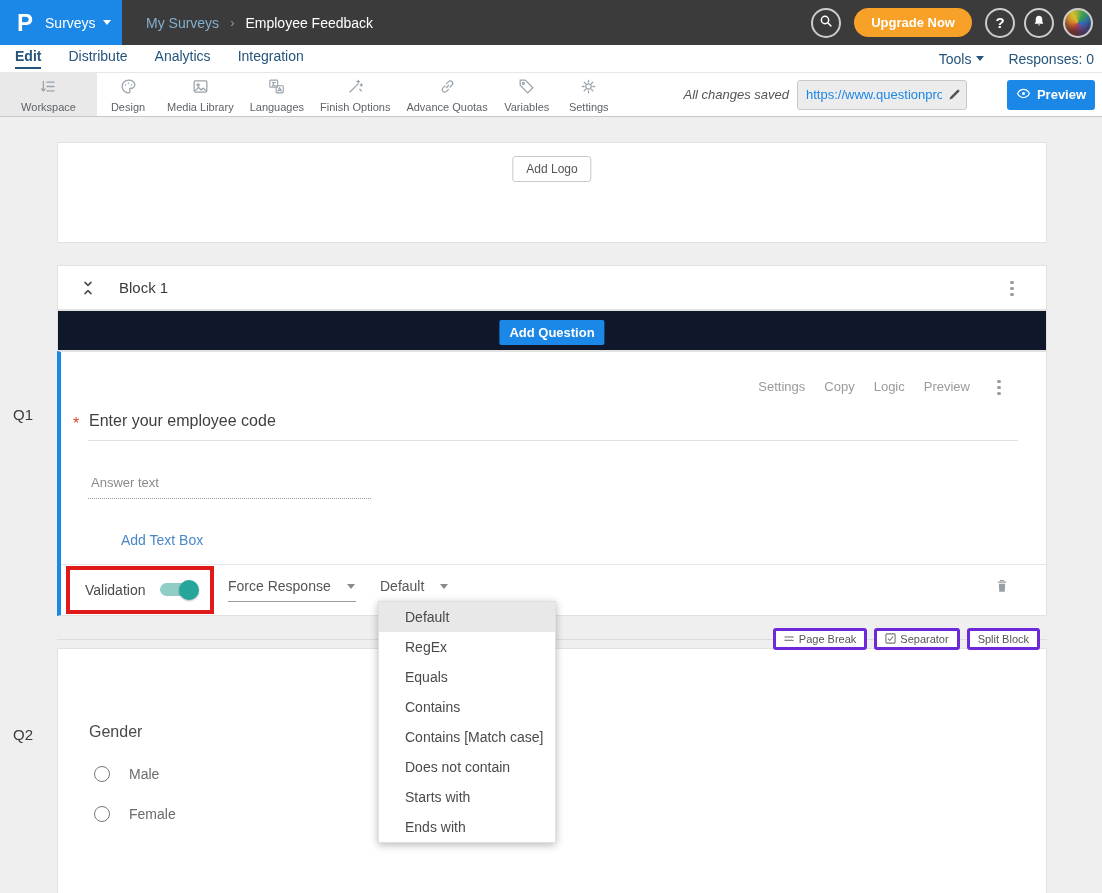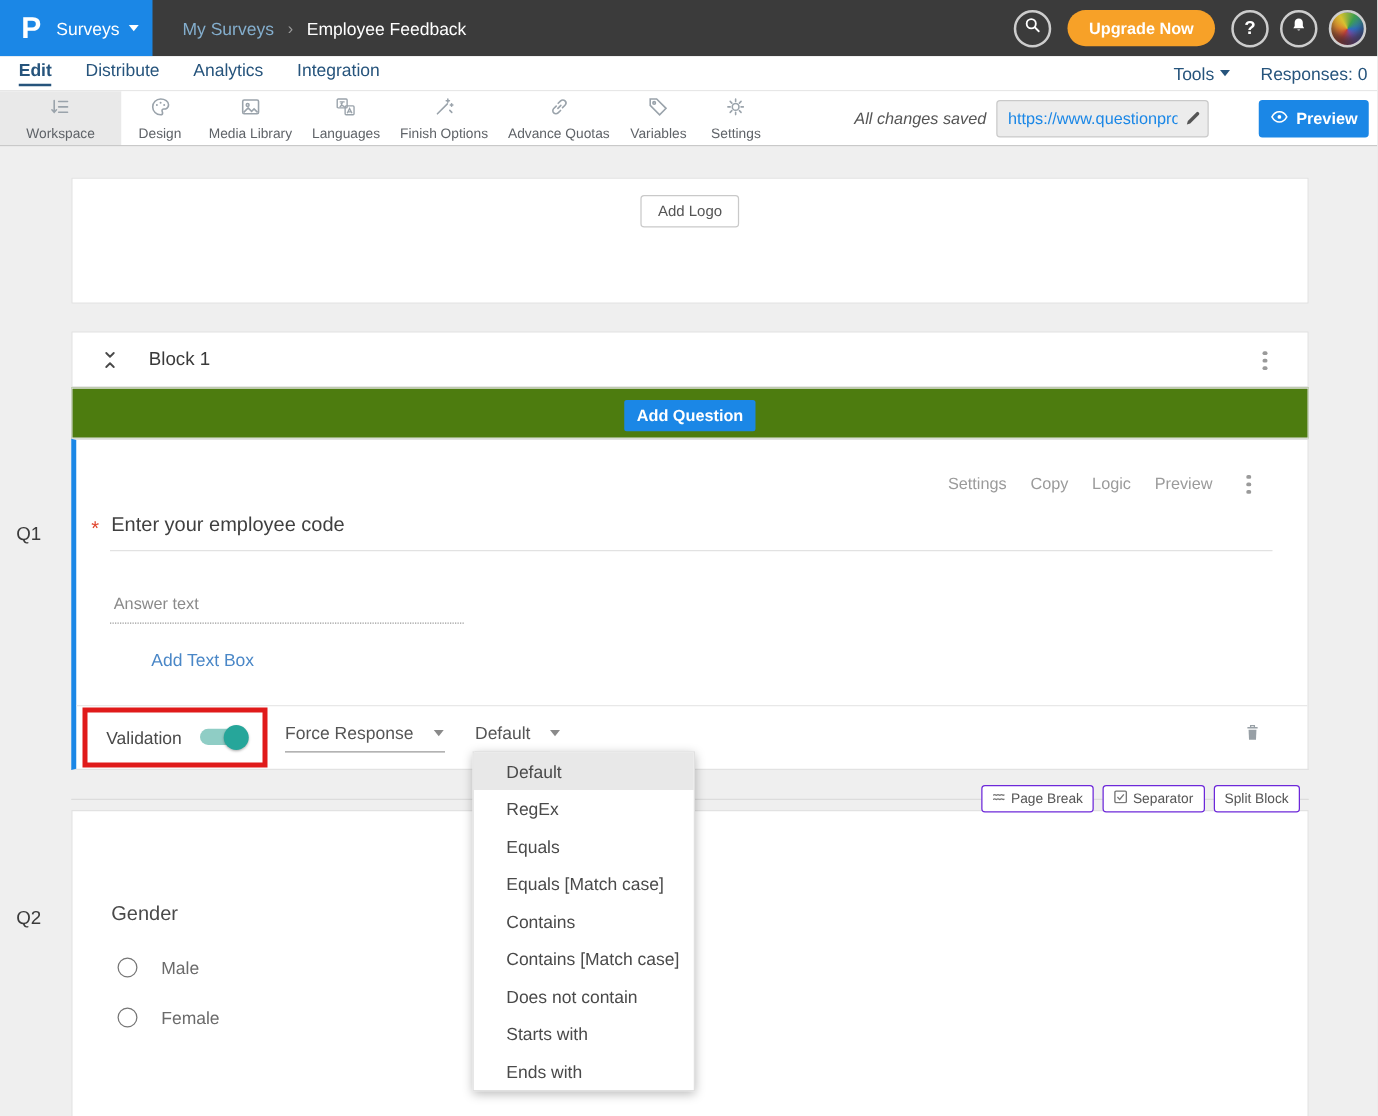--- a/index.html
+++ b/index.html
@@ -71,67 +71,67 @@
   .survey-title { position:absolute; left:31px; top:61px; font-size:24px; color:#4a90d9; cursor:text; }
   
   .block-card { left:57px; top:148px; width:990px; height:45px; display:block; }
   .collapse-icon { position:absolute; left:21px; top:13px; width:18px; height:18px; cursor:pointer; }
   .collapse-icon svg { width:18px; height:18px; }
   .block-name { position:absolute; left:61px; top:13px; font-size:15px; color:#3a3a3a; }
   .kebab { position:absolute; right:27px; top:13px; width:14px; height:19px; cursor:pointer;
     display:flex; flex-direction:column; align-items:center; justify-content:center; gap:2.5px; }
   .kebab i { width:3.4px; height:3.4px; border-radius:50%; background:#9a9a9a; }
   
-  .addq-strip { left:57px; top:193px; width:990px; height:41px; background:#4d7c0f; }
+  .addq-strip { left:57px; top:193px; width:990px; height:41px; background:#0f172a; }
   .addq-btn { position:absolute; left:50%; transform:translateX(-50%); top:9px; padding:5px 10px;
     background:#1b87e6; border:none; border-radius:2px; color:#fff; font-size:13px; font-weight:700;
     font-family:inherit; cursor:pointer; }
   
   .q1-card { left:57px; top:234px; width:990px; height:265px; border-left:4px solid #1b87e6; }
   .q-actions { position:absolute; right:76px; top:27px; display:flex; gap:19px; }
   .q-action { font-size:13px; color:#9b9b9b; cursor:pointer; }
   .q1-kebab { right:40px; top:26px; position:absolute; }
   .req-star { position:absolute; left:12px; top:63px; color:#e0442c; font-size:16px; }
   .q1-text { position:absolute; left:28px; top:60px; font-size:16px; color:#3f3f3f; cursor:text; }
   .q1-underline { position:absolute; left:27px; top:88px; width:930px; border-bottom:1px solid #e2e2e2; }
   .answer-placeholder { position:absolute; left:30px; top:123px; font-size:13px; color:#8a8a8a; cursor:text; }
   .answer-dotted { position:absolute; left:27px; top:146px; width:283px; border-bottom:1px dotted #9a9a9a; }
-  .add-textbox { position:absolute; left:60px; top:168px; font-size:14px; color:#4a87c7; cursor:pointer; }
+  .add-textbox { position:absolute; left:60px; top:180px; font-size:14px; color:#4a87c7; cursor:pointer; }
   .validation-bar { position:absolute; left:0; right:0; top:212px; border-top:1px solid #e8e8e8; }
   .highlight-red { position:absolute; left:5px; top:214px; width:148px; height:48px;
     border:4px solid #e01a1a; z-index:5; pointer-events:none; }
   .validation-label { position:absolute; left:24px; top:230px; font-size:14px; color:#4a4a4a; }
   .toggle { position:absolute; left:99px; top:231px; width:37px; height:13px; background:#8fcdc5;
     border-radius:7px; cursor:pointer; }
   .toggle .knob { position:absolute; right:-2px; top:-3.5px; width:20px; height:20px; border-radius:50%;
     background:#26a69a; box-shadow:0 1px 2px rgba(0,0,0,.3); }
   .select-ctl { position:absolute; top:226px; padding-bottom:7px; border-bottom:1px solid #9a9a9a;
     font-size:14px; color:#555; cursor:pointer; display:flex; align-items:center; }
   .select-ctl .caret { border-top-color:#8a8a8a; margin-left:16px; }
   .force-response { left:167px; width:128px; }
   .validation-type { left:319px; width:60px; }
   .trash-btn { position:absolute; right:35px; top:224px; width:18px; height:20px; color:#98a0a6; cursor:pointer; }
   .trash-btn svg { width:18px; height:20px; }
   
   .divider-line { position:absolute; left:57px; width:990px; top:522px; border-top:1px solid #dcdcdc; }
   .block-actions { position:absolute; right:62px; top:511px; display:flex; gap:7px; z-index:2; }
-  .ba-btn { height:22px; background:#fff; border:1px solid #6d28d9; border-radius:3px; padding:0 8px;
+  .ba-btn { height:22px; background:#fff; border:3px solid #6d28d9; border-radius:3px; padding:0 8px;
     font-size:11px; color:#555; font-family:inherit; display:flex; align-items:center; gap:4px; cursor:pointer; }
   .ba-btn svg { width:11px; height:11px; color:#777; }
   
   .q2-card { left:57px; top:531px; width:990px; height:360px; }
   .q2-text { position:absolute; left:31px; top:74px; font-size:16px; color:#4a4a4a; cursor:text; }
   .radio-row { position:absolute; left:36px; display:flex; align-items:center; gap:19px; cursor:pointer; }
   .radio-row.opt0 { top:117px; }
   .radio-row.opt1 { top:157px; }
   .radio-circle { width:16px; height:16px; border:1.5px solid #767676; border-radius:50%; background:#fff; }
   .radio-label { font-size:14px; color:#6b6b6b; }
   
   .q-code { position:absolute; left:13px; font-size:15px; color:#3a3a3a; }
-  .q1-code { top:302px; }
+  .q1-code { top:289px; }
   .q2-code { top:609px; }
   
   .dropdown { position:absolute; left:378px; top:484px; width:178px; background:#fff; z-index:50;
     box-shadow:0 2px 8px rgba(0,0,0,.28); border:1px solid #e0e0e0; }
   .dd-item { height:30px; line-height:30px; padding-left:26px; font-size:14px; color:#4a4a4a; cursor:pointer; }
   .dd-item.selected { background:#e8e8e8; }
 </style>
 </head>
 <body>
 
@@ -371,21 +371,20 @@
       <div class="radio-row opt1">
         <span class="radio-circle"></span>
         <span class="radio-label">Female</span>
       </div>
     </section>
 
     <div class="dropdown">
       <div class="dd-item selected">Default</div>
       <div class="dd-item">RegEx</div>
       <div class="dd-item">Equals</div>
-      <div class="dd-item">Equals [Match case]</div>
       <div class="dd-item">Contains</div>
       <div class="dd-item">Contains [Match case]</div>
       <div class="dd-item">Does not contain</div>
       <div class="dd-item">Starts with</div>
       <div class="dd-item">Ends with</div>
     </div>
 
   </main>
 </div>
 

